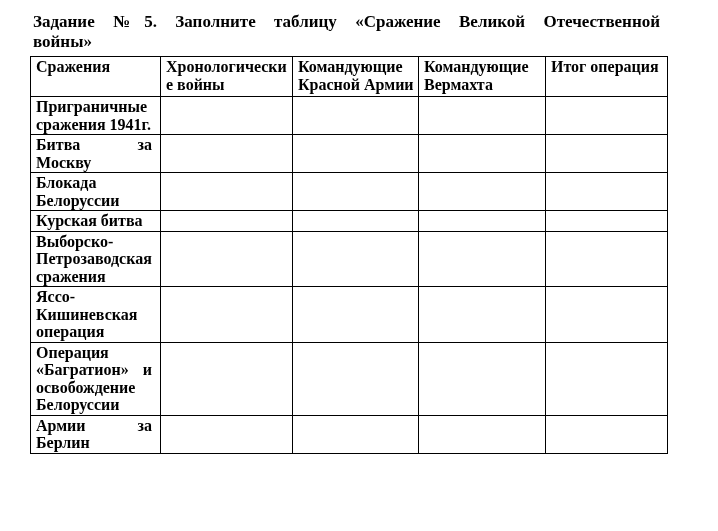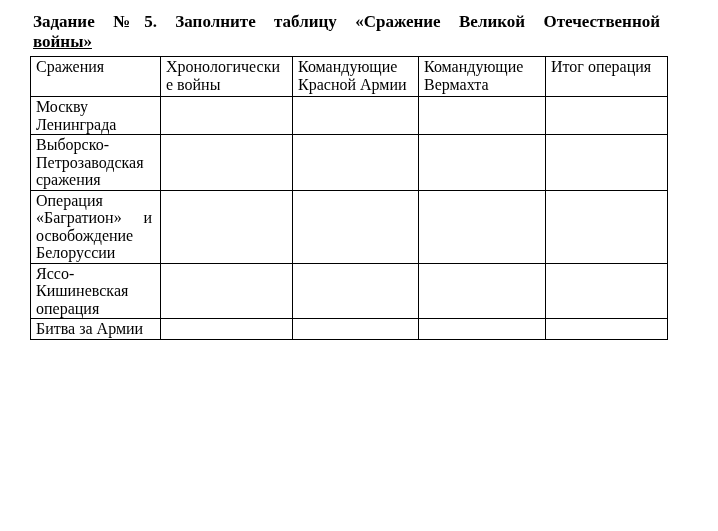--- a/index.html
+++ b/index.html
@@ -25,34 +25,33 @@
     font-weight: bold;
     font-size: 17px;
     line-height: 20px;
   }
   .title-line1 {
     text-align: justify;
     text-align-last: justify;
   }
   .title-line2 {
     text-align: left;
-    text-decoration: underline;
   }
   table.battles {
     border-collapse: collapse;
     table-layout: fixed;
     width: 637px;
   }
   table.battles th,
   table.battles td {
     border: 1.5px solid #000000;
     vertical-align: top;
     font-size: 16px;
     line-height: 17.5px;
-    font-weight: normal;
+    font-weight: bold;
   }
   table.battles th {
     text-align: left;
     white-space: pre-line;
     padding: 1px 4px 2px 5px;
     height: 36px;
   }
   td.battle {
     text-align: justify;
     padding: 1px 8px 1px 5px;
@@ -85,59 +84,80 @@
         <th>Хронологически
 е войны</th>
         <th>Командующие
 Красной Армии</th>
         <th>Командующие
 Вермахта</th>
         <th>Итог операция</th>
       </tr>
     </thead>
     <tbody>
-
+  <tr>
+    <td class="battle">Приграничные сражения 1941г.</td>
+    <td class="blank"></td>
+    <td class="blank"></td>
+    <td class="blank"></td>
+    <td class="blank"></td>
+  </tr>
 
   <tr>
-    <td class="battle">Москву Ленинграда</td>
+    <td class="battle">Битва за Москву</td>
+    <td class="blank"></td>
+    <td class="blank"></td>
+    <td class="blank"></td>
+    <td class="blank"></td>
+  </tr>
+
+  <tr>
+    <td class="battle">Блокада Белоруссии</td>
     <td class="blank"></td>
     <td class="blank"></td>
     <td class="blank"></td>
     <td class="blank"></td>
   </tr>
 
 
+  <tr>
+    <td class="battle">Курская битва</td>
+    <td class="blank"></td>
+    <td class="blank"></td>
+    <td class="blank"></td>
+    <td class="blank"></td>
+  </tr>
 
   <tr>
     <td class="battle">Выборско-Петрозаводская сражения</td>
     <td class="blank"></td>
     <td class="blank"></td>
     <td class="blank"></td>
     <td class="blank"></td>
   </tr>
 
 
   <tr>
+    <td class="battle">Яссо-Кишиневская операция</td>
+    <td class="blank"></td>
+    <td class="blank"></td>
+    <td class="blank"></td>
+    <td class="blank"></td>
+  </tr>
+
+  <tr>
     <td class="battle">Операция «Багратион» и освобождение Белоруссии</td>
     <td class="blank"></td>
     <td class="blank"></td>
     <td class="blank"></td>
     <td class="blank"></td>
   </tr>
 
   <tr>
-    <td class="battle">Яссо-Кишиневская операция</td>
-    <td class="blank"></td>
-    <td class="blank"></td>
-    <td class="blank"></td>
-    <td class="blank"></td>
-  </tr>
-
-  <tr>
-    <td class="battle">Битва за Армии</td>
+    <td class="battle">Армии за Берлин</td>
     <td class="blank"></td>
     <td class="blank"></td>
     <td class="blank"></td>
     <td class="blank"></td>
   </tr>
 </tbody>
   </table>
 
 </div>
 

